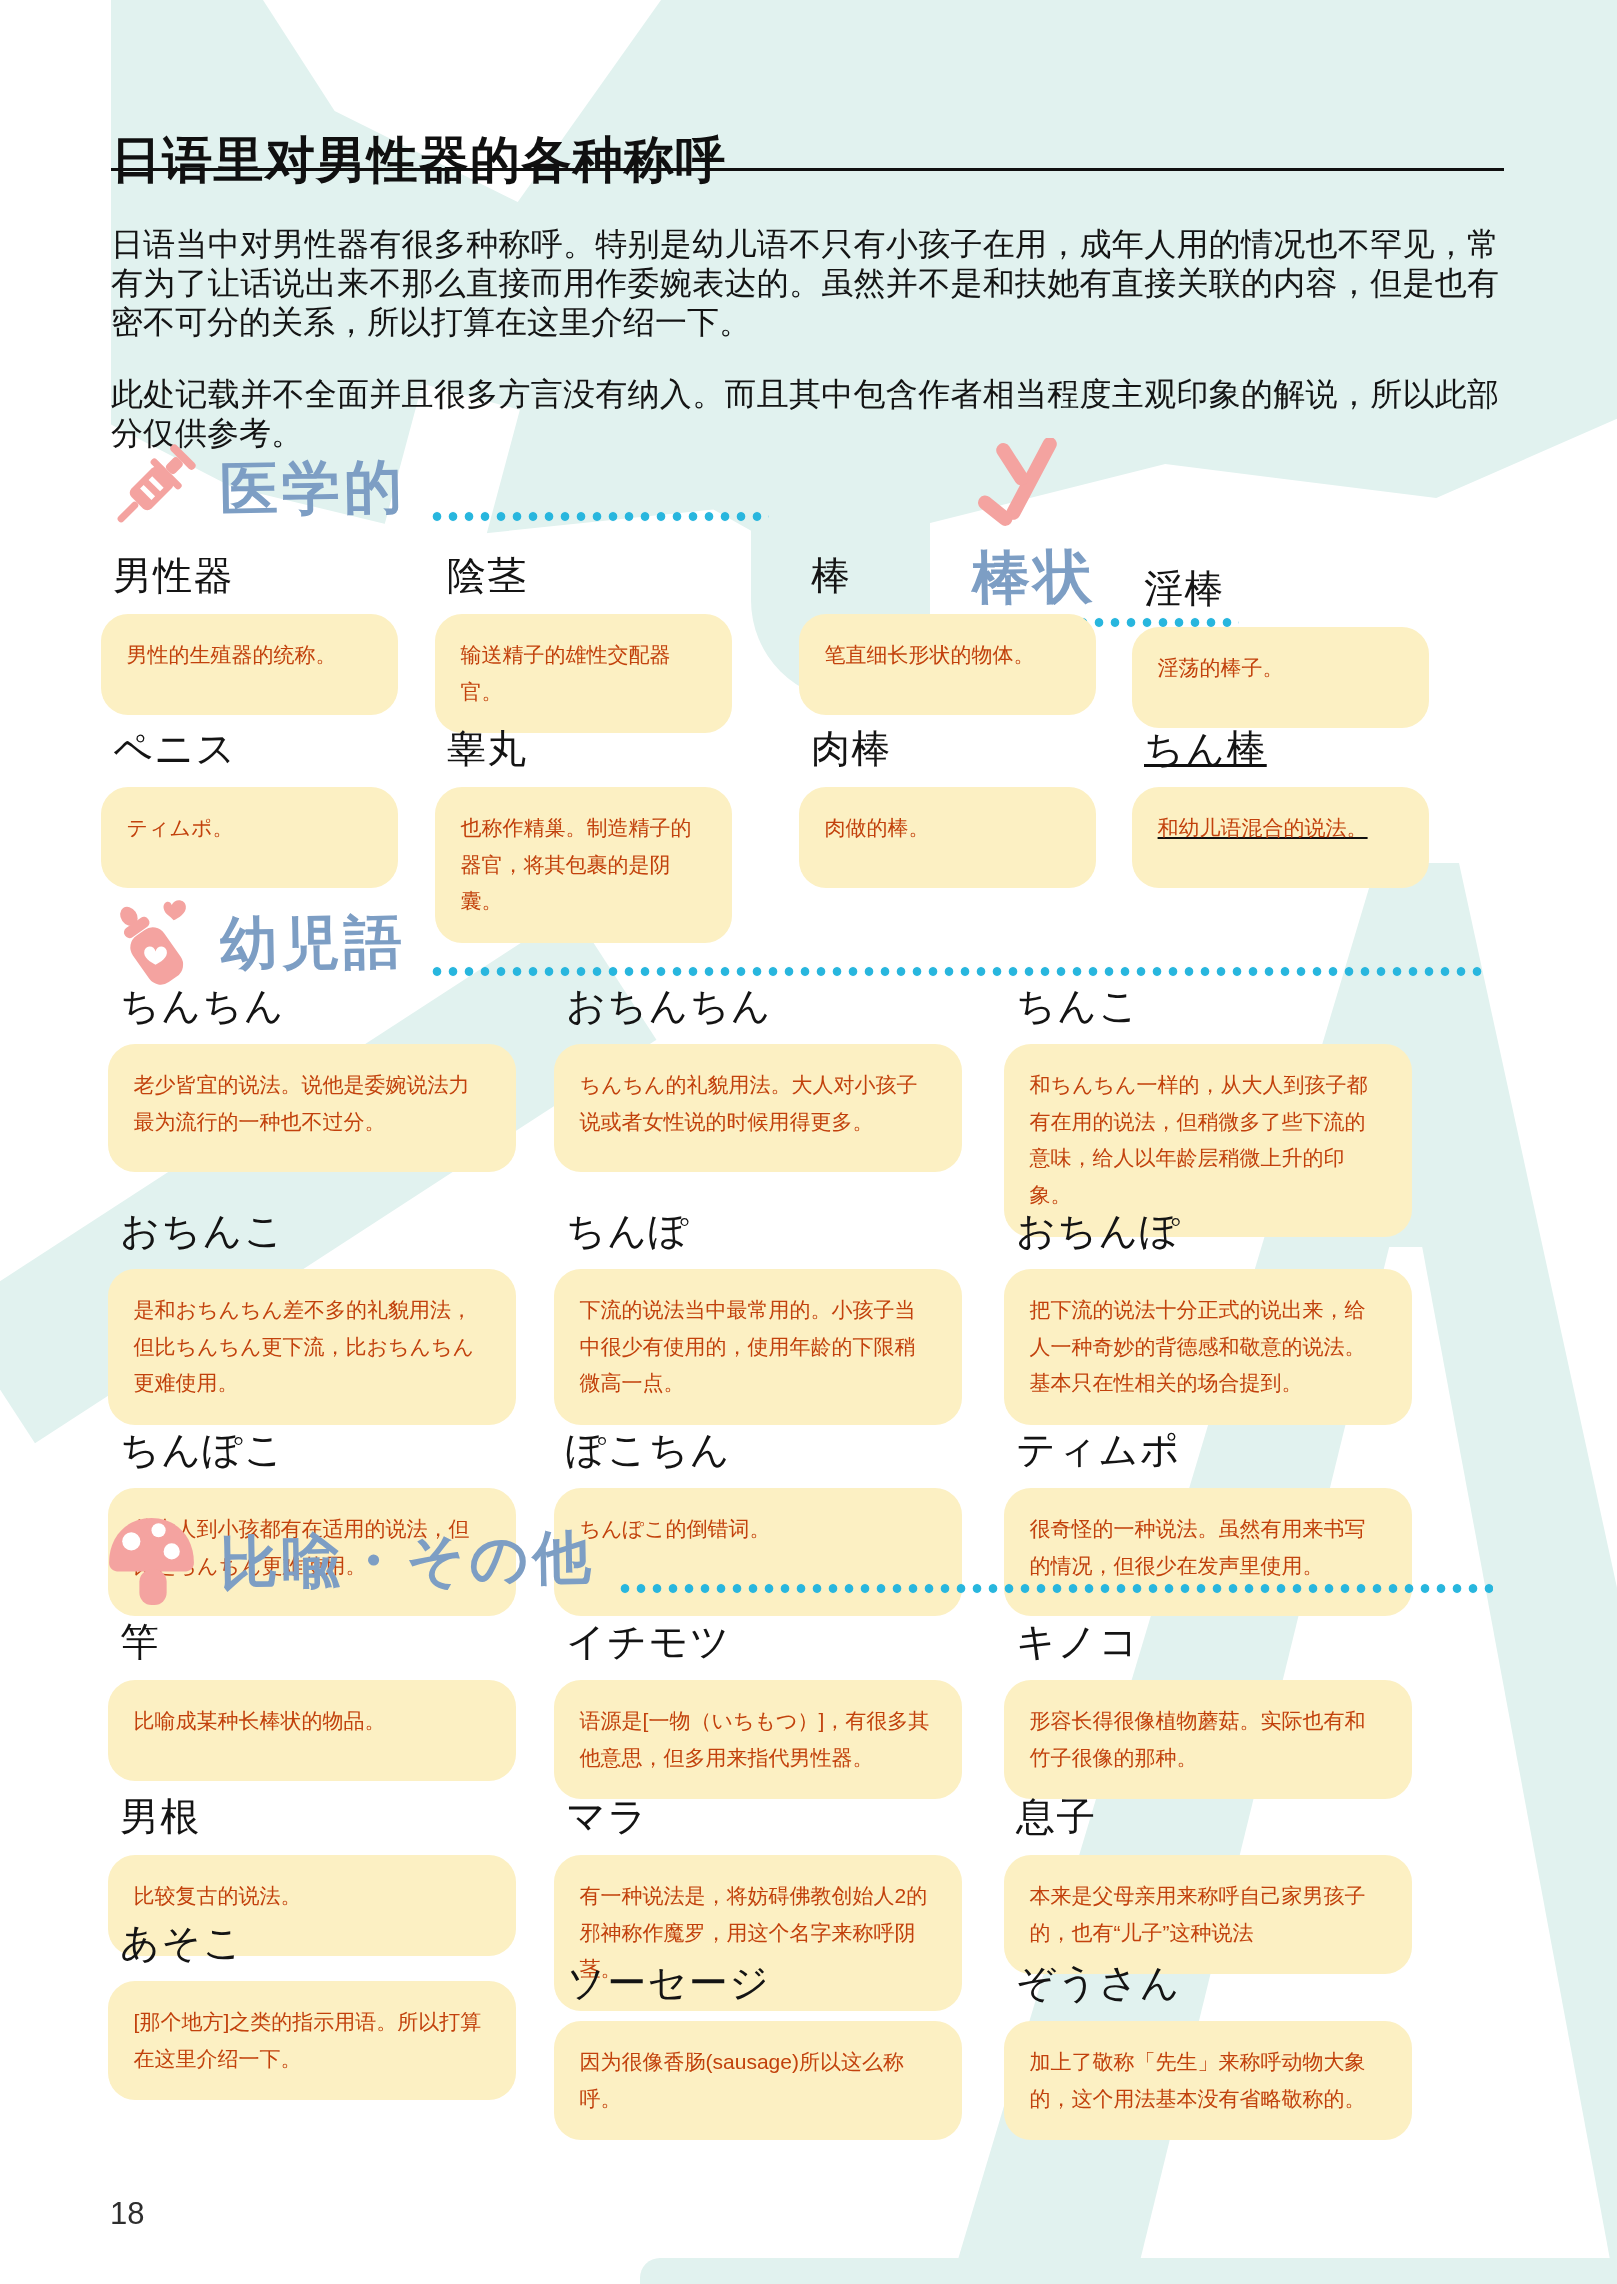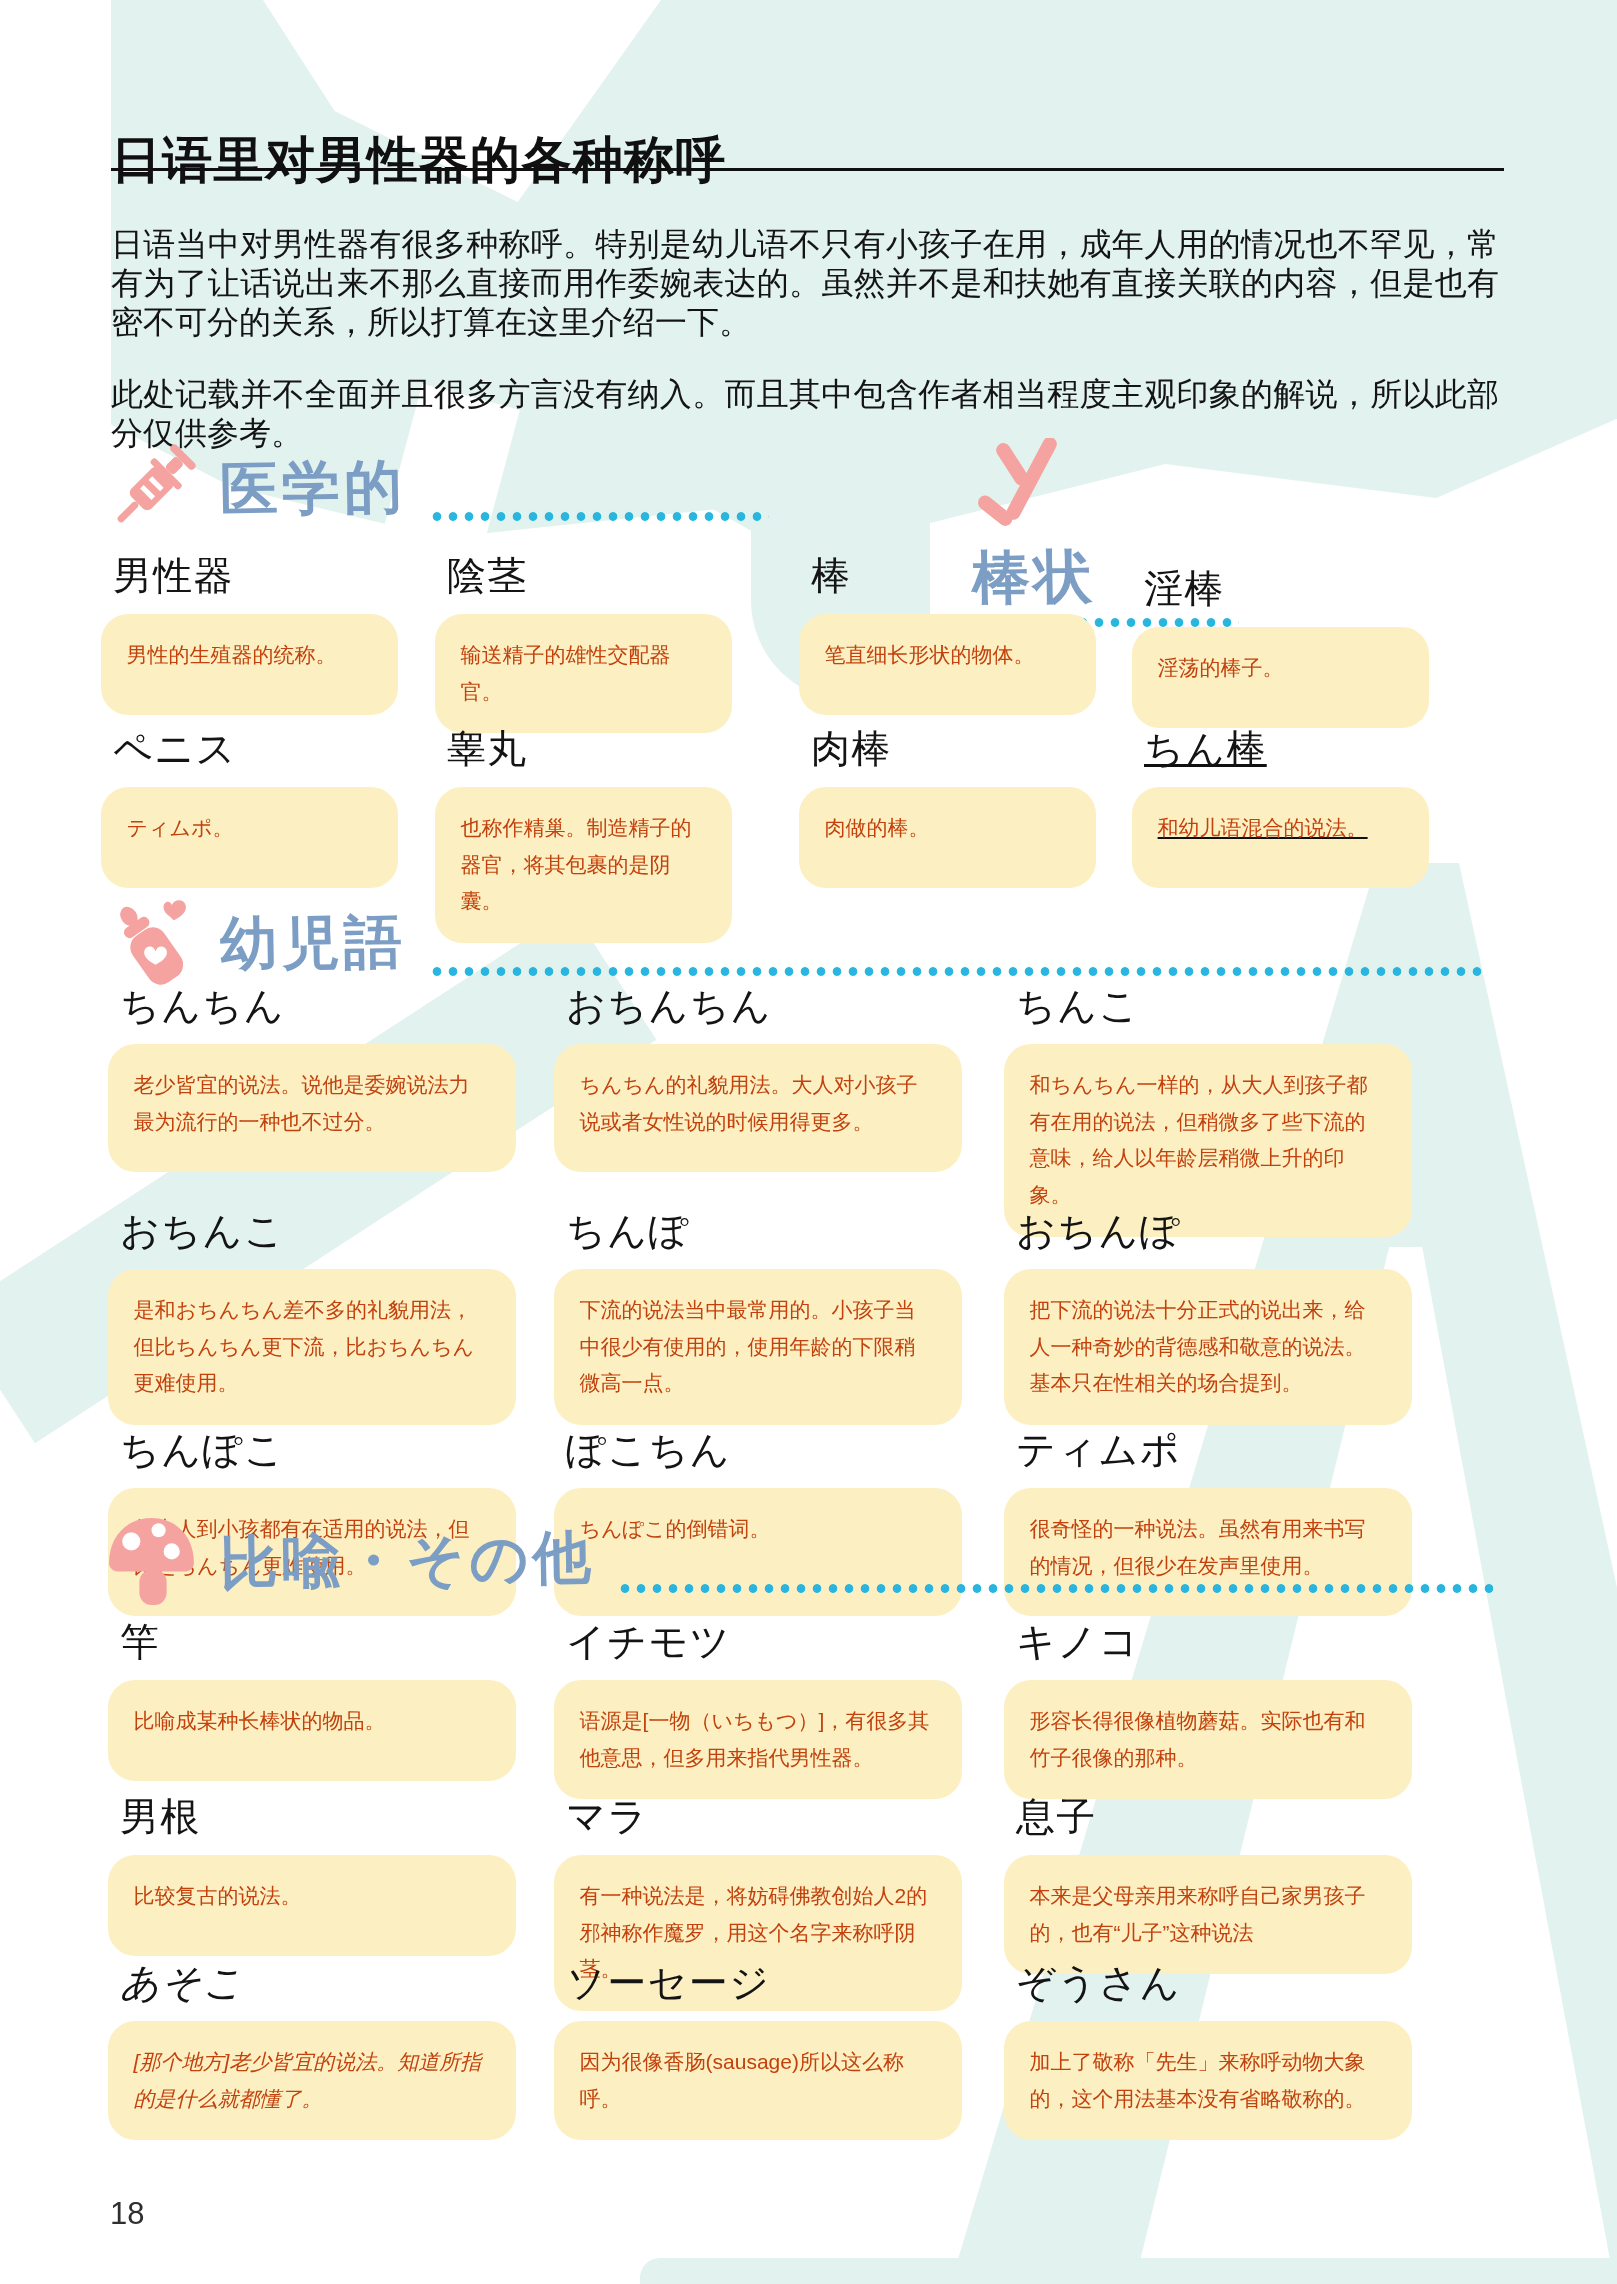--- a/index.html
+++ b/index.html
@@ -202,23 +202,23 @@
     <div class="term-box">比较复古的说法。</div>
   </div>
   <div class="term w605" style="left:554px;top:1790px;">
     <div class="term-label">マラ</div>
     <div class="term-box">有一种说法是，将妨碍佛教创始人2的邪神称作魔罗，用这个名字来称呼阴茎。</div>
   </div>
   <div class="term w605" style="left:1004px;top:1790px;">
     <div class="term-label">息子</div>
     <div class="term-box">本来是父母亲用来称呼自己家男孩子的，也有“儿子”这种说法</div>
   </div>
-  <div class="term w605" style="left:108px;top:1956px;font-style:italic;">
+  <div class="term w605" style="left:108px;top:1916px;">
     <div class="term-label">あそこ</div>
-    <div class="term-box">[那个地方]老少皆宜的说法。知道所指的是什么就都懂了。</div>
+    <div class="term-box">[那个地方]之类的指示用语。所以打算在这里介绍一下。</div>
   </div>
   <div class="term w605" style="left:554px;top:1956px;">
     <div class="term-label">ソーセージ</div>
     <div class="term-box">因为很像香肠(sausage)所以这么称呼。</div>
   </div>
   <div class="term w605" style="left:1004px;top:1956px;">
     <div class="term-label">ぞうさん</div>
     <div class="term-box">加上了敬称「先生」来称呼动物大象的，这个用法基本没有省略敬称的。</div>
   </div>
 

